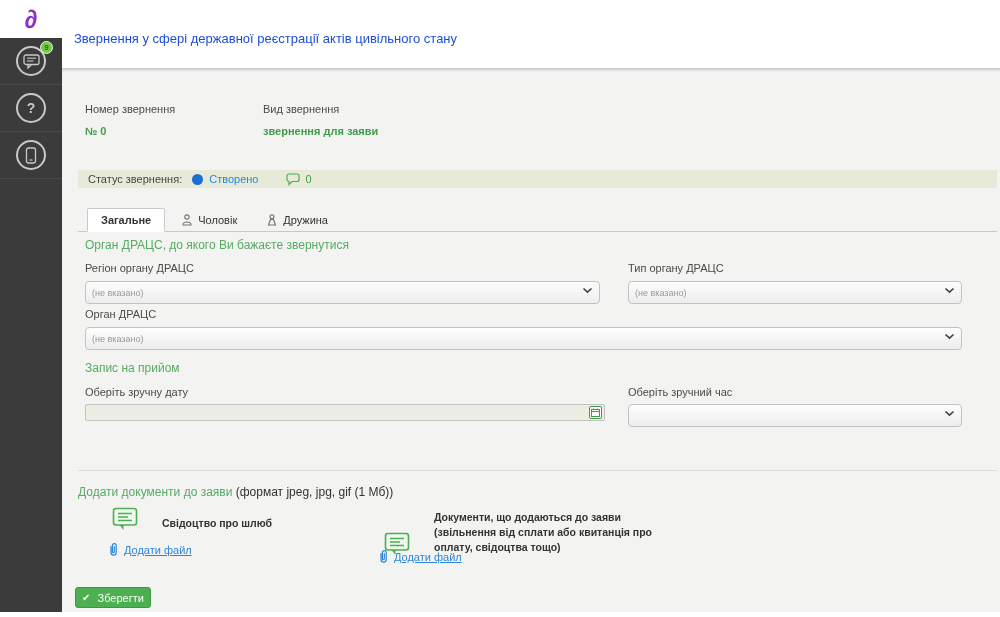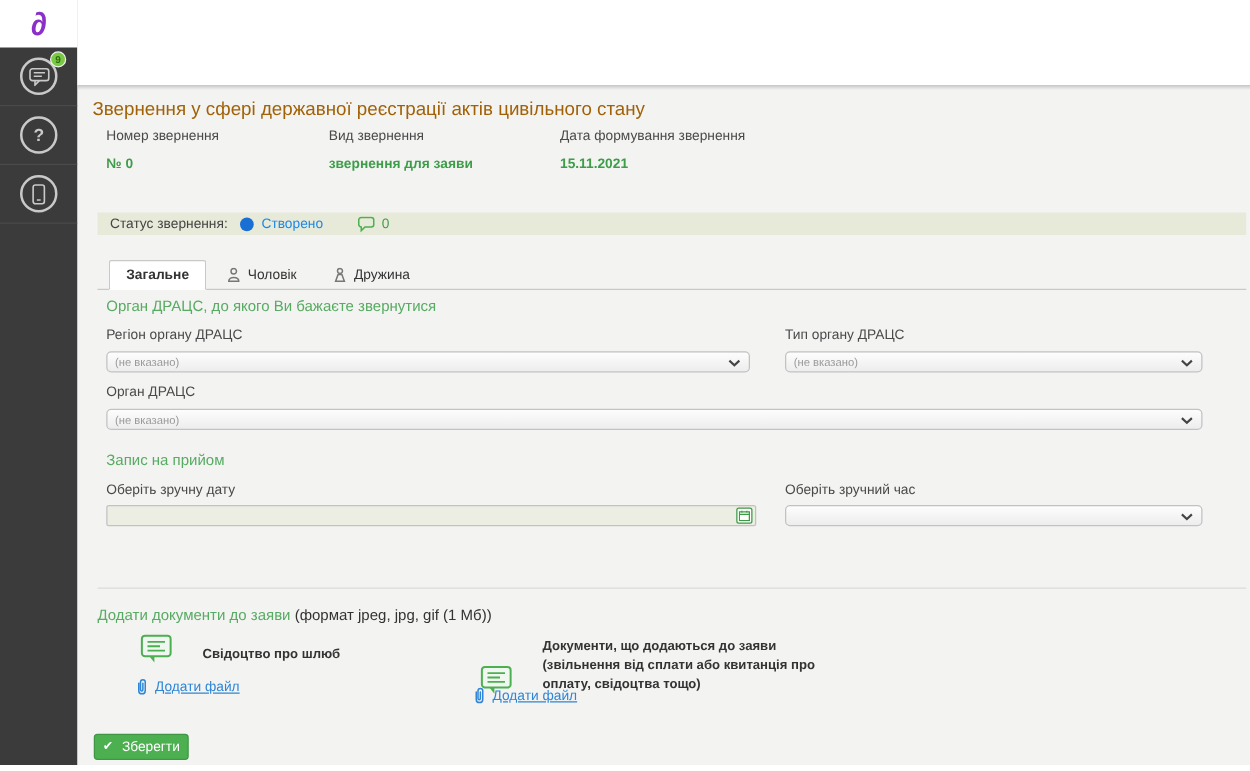--- a/index.html
+++ b/index.html
@@ -18,21 +18,21 @@
   .icon-circle { width:30px; height:30px; border:2px solid #c9c9c9; border-radius:50%;
                  color:#c9c9c9; display:flex; align-items:center; justify-content:center; }
   .qmark { font-size:14px; font-weight:bold; color:#c9c9c9; }
   .badge { position:absolute; top:3px; right:9px; width:13px; height:13px; background:#7ac943;
            border:1px solid #f2f2f2; border-radius:50%; color:#2e6b12; font-size:8px; font-weight:bold;
            display:flex; align-items:center; justify-content:center; }
 
   
   .main { position:absolute; left:62px; top:0; width:938px; height:612px; background:#f3f3f2; }
   .main-header { position:absolute; top:0; left:0; right:0; height:68px; background:#fff; }
-  .page-title { position:absolute; left:12px; top:31px; font-size:15px; color:#a16207;margin-top:48px; }
+  .page-title { position:absolute; left:12px; top:31px; font-size:13px; color:#1d4ed8; }
   .header-shadow { position:absolute; top:68px; left:0; right:0; height:4px;
                    background:linear-gradient(#c6c6c6, rgba(0,0,0,0)); }
 
   
   .info-field { position:absolute; top:103px; }
   .info-label { font-size:11px; color:#4a4a4a; margin-bottom:9px; }
   .info-value { font-size:11px; font-weight:bold; color:#3f9d4a; line-height:1.4; }
 
   
   .status-bar { position:absolute; left:16px; right:3px; top:170px; height:18px; background:#e7ead9;
@@ -47,21 +47,21 @@
   .tab { height:22px; display:flex; align-items:center; gap:6px; padding:0 13px;
          font-size:11px; color:#333; cursor:pointer; }
   .tab.active { background:#fff; border:1px solid #c9c9c9; border-bottom:1px solid #fff;
                 border-radius:2px 2px 0 0; font-weight:bold; margin-bottom:-1px; height:24px; }
   .tab + .tab { margin-left:4px; }
   .tab svg { flex:none; }
 
   
   .section-title { position:absolute; left:23px; font-size:12px; color:#57ab62;text-align:right; }
   .field-label { position:absolute; font-size:11px; color:#4a4a4a; }
-  .select { position:absolute; height:17px; background:linear-gradient(#fdfdfd,#ededed);
+  .select { position:absolute; height:23px; background:linear-gradient(#fdfdfd,#ededed);
             border:1px solid #c2c2c2; border-radius:4px; display:flex; align-items:center;
             padding:0 22px 0 6px; font-size:9px; color:#999; cursor:pointer; }
   .select .chev { position:absolute; right:6px; top:5px; }
   .date-input { position:absolute; height:17px; background:#ecede3; border:1px solid #c2c2c2;
                 border-radius:2px; cursor:text; }
   .cal-btn { position:absolute; right:2px; top:1px; width:13px; height:13px; background:#fdfdfa;
              border:1px solid #3d9b47; border-radius:2px; display:flex; align-items:center;
              justify-content:center; cursor:pointer; }
 
   .divider { position:absolute; left:16px; right:3px; top:470px; border-top:1px solid #dcdcdc; }
@@ -123,24 +123,20 @@
     <div class="header-shadow"></div>
 
     <div class="info-field" style="left:23px; width:170px;">
       <div class="info-label">Номер звернення</div>
       <div class="info-value">№ 0</div>
     </div>
     <div class="info-field" style="left:201px; width:175px;">
       <div class="info-label">Вид звернення</div>
       <div class="info-value">звернення для заяви</div>
     </div>
-    <div class="info-field" style="left:386px; width:165px;">
-      <div class="info-label">Дата формування звернення</div>
-      <div class="info-value">15.11.2021</div>
-    </div>
     <div class="info-field" style="left:560px; width:215px;">
     </div>
 
     <div class="status-bar">
       <span>Статус звернення:</span>
       <span class="status-dot"></span>
       <span class="status-value">Створено</span>
       <span class="comment-wrap">
         <svg width="14" height="13" viewBox="0 0 14 13">
           <path d="M3 1 h8 a2 2 0 0 1 2 2 v3.5 a2 2 0 0 1 -2 2 h-5 l-3 3 v-3 a2 2 0 0 1 -2 -2 v-3.5 a2 2 0 0 1 2 -2 z" fill="none" stroke="#4caf50" stroke-width="1.2"></path>

